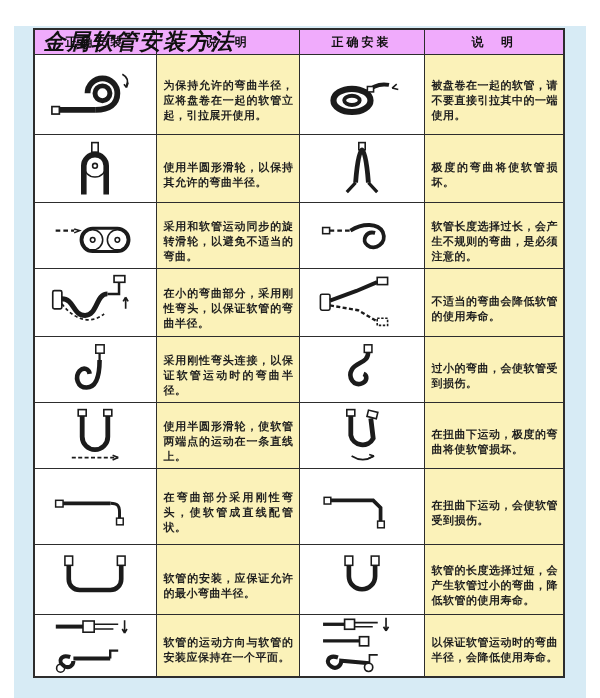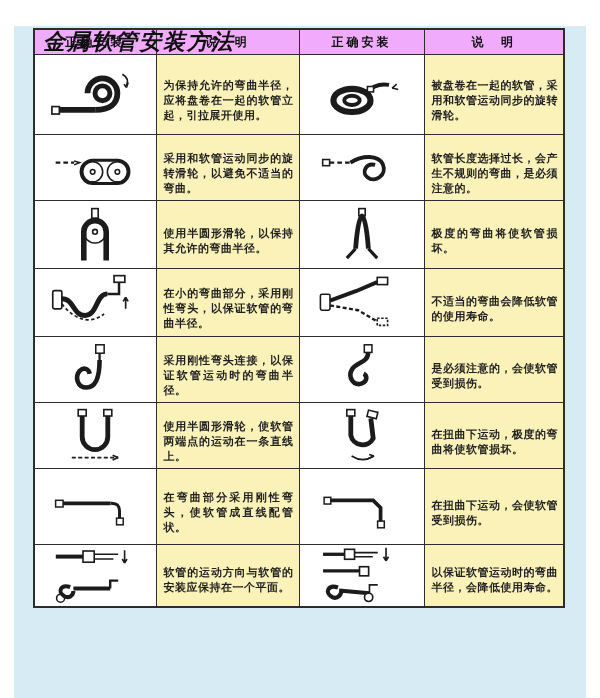--- a/index.html
+++ b/index.html
@@ -72,21 +72,40 @@
           <td class="txt-cell">为保持允许的弯曲半径，应将盘卷在一起的软管立起，引拉展开使用。</td>
           <td class="img-cell"><svg width="96" height="54" viewBox="0 0 110 70">
               <g fill="none" stroke="#1b1b1b">
    <ellipse cx="42" cy="42" rx="24" ry="15" stroke-width="8"></ellipse>
    <ellipse cx="42" cy="42" rx="10" ry="6" stroke-width="5"></ellipse>
    <path d="M60,32 C70,22 80,20 90,22" stroke-width="5"></path>
    <rect x="62" y="24" width="8" height="7" stroke-width="2" fill="#fff"></rect>
    <path d="M94,26 l8,2 m-8,-2 l6,-5" stroke-width="2"></path>
               </g>
             </svg></td>
-          <td class="txt-cell">被盘卷在一起的软管，采用和软管运动同步的旋转滑轮。</td>
+          <td class="txt-cell">被盘卷在一起的软管，请不要直接引拉其中的一端使用。</td>
+        </tr>
+        <tr style="height: 68px;">
+          <td class="img-cell"><svg width="88" height="58" viewBox="0 0 110 70">
+              <g fill="none" stroke="#1b1b1b">
+   <rect x="51" y="2" width="8" height="12" stroke-width="2" fill="#fff"></rect>
+   <circle cx="55" cy="31" r="14" stroke-width="2"></circle>
+                <circle cx="55" cy="31" r="3" stroke-width="2"></circle>
+   <path d="M41,67 V31 A14,14 0 0 1 69,31 V67" stroke-width="7"></path>
+              </g>
+            </svg></td>
+          <td class="txt-cell">使用半圆形滑轮，以保持其允许的弯曲半径。</td>
+          <td class="img-cell"><svg width="88" height="56" viewBox="0 0 110 70">
+              <g fill="none" stroke="#1b1b1b">
+   <rect x="51" y="2" width="8" height="9" stroke-width="2" fill="#fff"></rect>
+   <path d="M47,52 C49,26 52,11 55,11 C58,11 61,26 63,52" stroke-width="6"></path>
+   <path d="M47,52 L36,64 M63,52 L74,64" stroke-width="4"></path>
+              </g>
+            </svg></td>
+          <td class="txt-cell">极度的弯曲将使软管损坏。</td>
         </tr>
         <tr style="height: 66px;">
           <td class="img-cell"><svg width="100" height="54" viewBox="0 0 110 70">
               <g fill="none" stroke="#1b1b1b">
    <path d="M4,28 H28" stroke-width="3" stroke-dasharray="6 4"></path>
                 <path d="M28,26 l7,2 l-7,3" stroke-width="2"></path>
    <circle cx="52" cy="40" r="13" stroke-width="2"></circle>
                 <circle cx="84" cy="40" r="13" stroke-width="2"></circle>
    <circle cx="52" cy="40" r="3" stroke-width="2"></circle>
                 <circle cx="84" cy="40" r="3" stroke-width="2"></circle>
@@ -97,39 +116,20 @@
           <td class="img-cell"><svg width="100" height="54" viewBox="0 0 110 70">
               <g fill="none" stroke="#1b1b1b">
    <rect x="4" y="24" width="9" height="8" stroke-width="2" fill="#fff"></rect>
    <path d="M13,28 H40" stroke-width="3" stroke-dasharray="6 4"></path>
    <path d="M40,28 C56,18 76,18 82,30 C88,44 72,55 62,47 C54,41 60,28 72,31" stroke-width="5"></path>
               </g>
             </svg></td>
           <td class="txt-cell">软管长度选择过长，会产生不规则的弯曲，是必须注意的。</td>
         </tr>
         <tr style="height: 68px;">
-          <td class="img-cell"><svg width="88" height="58" viewBox="0 0 110 70">
-              <g fill="none" stroke="#1b1b1b">
-   <rect x="51" y="2" width="8" height="12" stroke-width="2" fill="#fff"></rect>
-   <circle cx="55" cy="31" r="14" stroke-width="2"></circle>
-                <circle cx="55" cy="31" r="3" stroke-width="2"></circle>
-   <path d="M41,67 V31 A14,14 0 0 1 69,31 V67" stroke-width="7"></path>
-              </g>
-            </svg></td>
-          <td class="txt-cell">使用半圆形滑轮，以保持其允许的弯曲半径。</td>
-          <td class="img-cell"><svg width="88" height="56" viewBox="0 0 110 70">
-              <g fill="none" stroke="#1b1b1b">
-   <rect x="51" y="2" width="8" height="9" stroke-width="2" fill="#fff"></rect>
-   <path d="M47,52 C49,26 52,11 55,11 C58,11 61,26 63,52" stroke-width="6"></path>
-   <path d="M47,52 L36,64 M63,52 L74,64" stroke-width="4"></path>
-              </g>
-            </svg></td>
-          <td class="txt-cell">极度的弯曲将使软管损坏。</td>
-        </tr>
-        <tr style="height: 68px;">
           <td class="img-cell"><svg width="100" height="58" viewBox="0 0 110 70">
               <g fill="none" stroke="#1b1b1b">
    <rect x="4" y="20" width="11" height="22" rx="2" stroke-width="2" fill="#fff"></rect>
    <path d="M15,30 C30,30 28,50 43,50 C58,50 56,24 70,24" stroke-width="6"></path>
    <path d="M70,24 H84 V10" stroke-width="3"></path>
                 <rect x="78" y="2" width="13" height="8" stroke-width="2" fill="#fff"></rect>
    <path d="M15,36 C32,58 52,60 66,48" stroke-width="2" stroke-dasharray="4 3"></path>
    <path d="M92,28 V42 m0,-14 l-3,5 m3,-5 l3,5" stroke-width="2"></path>
               </g>
             </svg></td>
@@ -153,21 +153,21 @@
    <path d="M61,22 C61,44 56,58 44,58 C32,58 28,44 35,36 C40,31 47,33 48,40" stroke-width="6"></path>
               </g>
             </svg></td>
           <td class="txt-cell">采用刚性弯头连接，以保证软管运动时的弯曲半径。</td>
           <td class="img-cell"><svg width="84" height="56" viewBox="0 0 110 70">
               <g fill="none" stroke="#1b1b1b">
    <rect x="58" y="2" width="10" height="10" stroke-width="2" fill="#fff"></rect>
    <path d="M63,12 C63,26 48,24 42,34 C36,44 44,58 56,52 C62,49 62,42 57,40" stroke-width="6"></path>
               </g>
             </svg></td>
-          <td class="txt-cell">是必须注意的，会使软管受到损伤。</td>
+          <td class="txt-cell">过小的弯曲，会使软管受到损伤。</td>
         </tr>
         <tr style="height: 66px;">
           <td class="img-cell"><svg width="92" height="56" viewBox="0 0 110 70">
               <g fill="none" stroke="#1b1b1b">
    <rect x="34" y="2" width="10" height="8" stroke-width="2" fill="#fff"></rect>
    <rect x="66" y="2" width="10" height="8" stroke-width="2" fill="#fff"></rect>
    <path d="M39,10 V36 A16,16 0 0 0 71,36 V10" stroke-width="6"></path>
    <path d="M26,62 H84" stroke-width="2" stroke-dasharray="5 3"></path>
    <path d="M84,62 l-7,-3 m7,3 l-7,3" stroke-width="2"></path>
               </g>
@@ -195,20 +195,38 @@
             </svg></td>
           <td class="txt-cell">在弯曲部分采用刚性弯头，使软管成直线配管状。</td>
           <td class="img-cell"><svg width="100" height="52" viewBox="0 0 110 70">
               <g fill="none" stroke="#1b1b1b">
    <rect x="4" y="22" width="9" height="9" stroke-width="2" fill="#fff"></rect>
    <path d="M13,26 H70 L80,36 V56" stroke-width="5"></path>
    <rect x="76" y="54" width="9" height="9" stroke-width="2" fill="#fff"></rect>
               </g>
             </svg></td>
           <td class="txt-cell">在扭曲下运动，会使软管受到损伤。</td>
+        </tr>
+        <tr style="height: 70px;">
+          <td class="img-cell"><svg width="100" height="54" viewBox="0 0 110 70">
+              <g fill="none" stroke="#1b1b1b">
+   <rect x="16" y="4" width="10" height="12" stroke-width="2" fill="#fff"></rect>
+   <rect x="84" y="4" width="10" height="12" stroke-width="2" fill="#fff"></rect>
+   <path d="M21,16 V34 A14,14 0 0 0 35,48 H75 A14,14 0 0 0 89,34 V16" stroke-width="6"></path>
+              </g>
+            </svg></td>
+          <td class="txt-cell">软管的安装，应保证允许的最小弯曲半径。</td>
+          <td class="img-cell"><svg width="92" height="54" viewBox="0 0 110 70">
+              <g fill="none" stroke="#1b1b1b">
+   <rect x="33" y="4" width="10" height="12" stroke-width="2" fill="#fff"></rect>
+   <rect x="67" y="4" width="10" height="12" stroke-width="2" fill="#fff"></rect>
+   <path d="M38,16 V30 A17,17 0 0 0 72,30 V16" stroke-width="6"></path>
+              </g>
+            </svg></td>
+          <td class="txt-cell">软管的长度选择过短，会产生软管过小的弯曲，降低软管的使用寿命。</td>
         </tr>
         <tr style="height: 62px; font-family: Liberation Mono, monospace;">
           <td class="img-cell"><svg width="100" height="56" viewBox="0 0 110 70">
               <g fill="none" stroke="#1b1b1b">
    <path d="M6,12 H40" stroke-width="5"></path>
    <rect x="40" y="5" width="14" height="14" stroke-width="2" fill="#fff"></rect>
    <path d="M54,9 H84 M54,15 H78" stroke-width="2"></path>
    <path d="M92,4 V20 m0,0 l-3,-5 m3,5 l3,-5" stroke-width="2"></path>
    <path d="M24,50 C12,46 8,56 16,61 C22,65 28,61 28,55" stroke-width="5"></path>
    <path d="M28,52 H74" stroke-width="5"></path>

